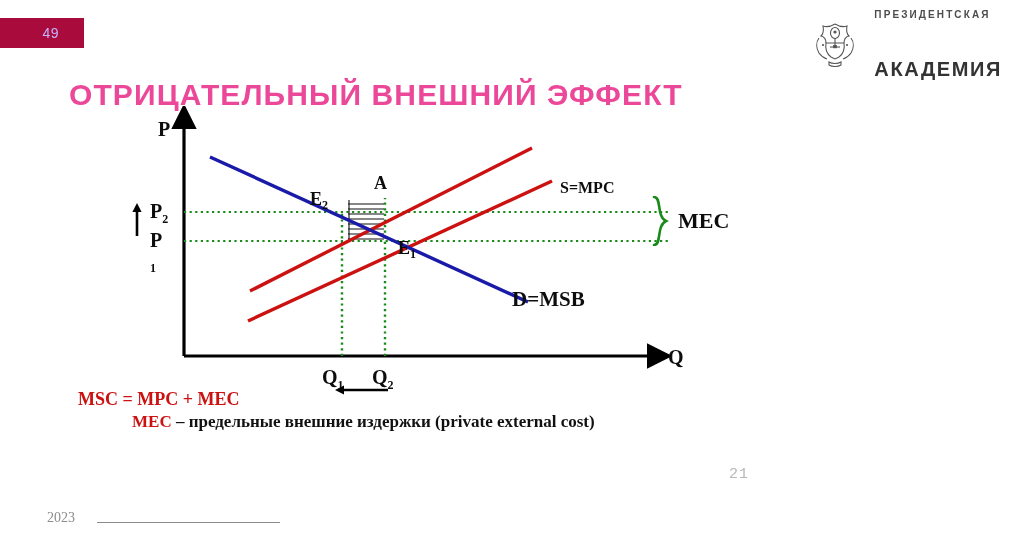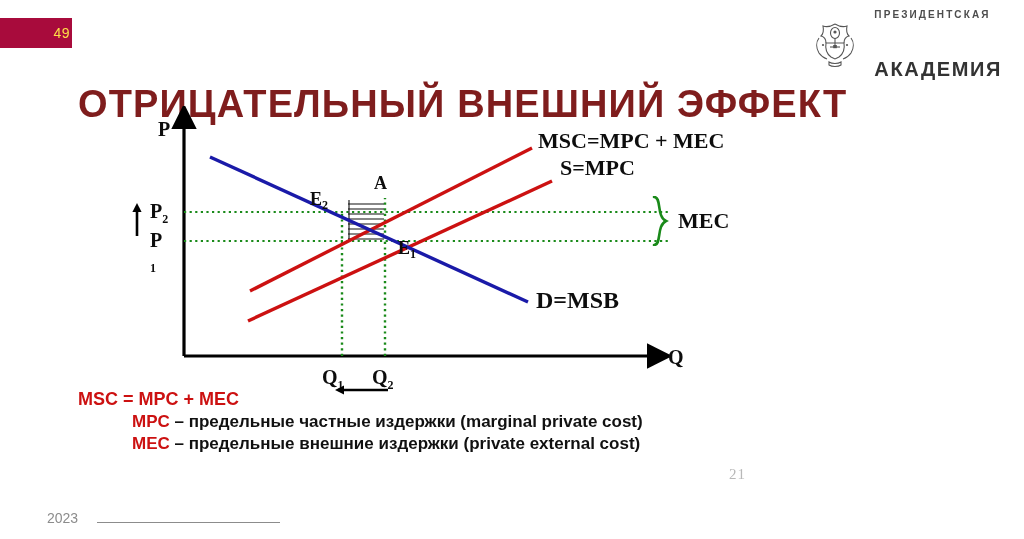--- a/index.html
+++ b/index.html
@@ -17,30 +17,30 @@
     height: 539px;
     background: #ffffff;
     overflow: hidden;
   }
 
   
   #page-badge {
     position: absolute;
     left: 0;
     top: 18px;
-    width: 72px;
+    width: 84px;
     height: 30px;
     background: #a80b3c;
-    color: #fde047;
+    color: #c4b5fd;
     font-family: "Liberation Sans", sans-serif;
     font-size: 14px;
     display: flex;
     align-items: center;
     justify-content: flex-end;
-    padding-right: 2px;
+    padding-right: 25px;
     box-sizing: border-box;
     letter-spacing: 0.5px;
   }
 
   
   #logo {
     position: absolute;
     right: 22px;
     top: 10px;
     display: flex;
@@ -71,27 +71,27 @@
     font-size: 20px;
     font-weight: bold;
     letter-spacing: 1.6px;
     color: #333333;
     margin-top: 36px;
   }
 
   
   #title {
     position: absolute;
-    left: 78px;
+    left: 69px;
     top: 58px;
     font-family: "Liberation Sans", sans-serif;
-    font-size: 38px;
+    font-size: 30px;
     font-weight: bold;
     letter-spacing: 1.1px;
-    color: #7f1d1d;
+    color: #ec4899;
     white-space: nowrap;
   }
 
   
   #diagram {
     position: absolute;
     left: 120px;
     top: 106px;
     width: 600px;
     height: 290px;
@@ -111,67 +111,67 @@
 
   
   .curve-label {
     position: absolute;
     font-family: "Liberation Serif", serif;
     font-weight: bold;
     color: #0d0d0d;
     white-space: nowrap;
   }
   #label-msc { left: 538px; top: 128px; font-size: 22px; }
-  #label-smpc { left: 560px; top: 155px; font-size: 22px; }
-  #label-dmsb { left: 536px; top: 287px; font-size: 24px; }
+  #label-smpc { left: 560px; top: 179px; font-size: 16px; }
+  #label-dmsb { left: 512px; top: 287px; font-size: 21px; }
   #label-mec  { left: 678px; top: 208px; font-size: 22px; }
 
   #mec-brace {
     position: absolute;
     left: 650px;
     top: 196px;
     width: 26px;
     height: 50px;
   }
 
   
   #defs {
     position: absolute;
     left: 78px;
     top: 388px;
-    font-family: Liberation Sans, sans-serif;
+    font-family: Liberation Serif, serif;
     font-weight: bold;
     color: #111111;
     line-height: 1.30;
   }
   #defs .red { color: #cc1111; }
   #defs .ln {
     font-size: 17px;
     white-space: nowrap;
   }
   #defs .ln0 { font-size: 18px; }
   #defs .ind1 { padding-left: 54px; }
 
   
   #watermark {
     position: absolute;
     left: 729px;
     top: 466px;
-    font-family: Liberation Serif, serif;
+    font-family: Liberation Mono, monospace;
     font-size: 15px;
     color: #b8b8b8;
     letter-spacing: 1px;
   }
 
   
   #footer-year {
     position: absolute;
     left: 47px;
     top: 510px;
-    font-family: Liberation Sans, sans-serif;
+    font-family: Liberation Serif, serif;
     font-size: 14px;
     color: #8c8c8c;
   }
   #footer-rule {
     position: absolute;
     left: 97px;
     top: 522px;
     width: 183px;
     height: 1px;
     background: #8c8c8c;
@@ -269,37 +269,33 @@
         <path d="M215 284 L224 279.4 L224 288.6 Z" fill="#000000"></path>
       </g>
 
       <text class="glabel glabel-md" x="190" y="99">E<tspan class="glabel-sub" dy="4">2</tspan></text>
       <text class="glabel glabel-md" x="254" y="83">A</text>
       <text class="glabel glabel-md" x="278" y="148">E<tspan class="glabel-sub" dy="4">1</tspan></text>
     </svg>
 
   </div>
 
-  <div class="curve-label" id="label-msc">MSC=MPC + MEC</div>
   <div class="curve-label" id="label-smpc">S=MPC</div>
   <div class="curve-label" id="label-dmsb">D=MSB</div>
 
   <svg id="mec-brace" viewBox="0 0 26 50">
     <path d="M4 1 C12 1 6 20 16 25 C6 30 12 49 4 49" fill="none" stroke="#1a8a1a" stroke-width="2.6" stroke-linecap="round"></path>
   </svg>
   <div class="curve-label" id="label-mec">MEC</div>
 
   <div id="defs">
     <div class="ln ln0">
       <span class="red">MSC = MPC + MEC</span>
     </div>
     <div class="ln ind1">
-      <span class="red">MPC</span><span> – предельные частные издержки (marginal private cost)</span>
-    </div>
-    <div class="ln ind1">
       <span class="red">MEC</span><span> – предельные внешние издержки (private external cost)</span>
     </div>
   </div>
 
   <div id="watermark">21</div>
 
   <div id="footer-year">2023</div>
   <div id="footer-rule"></div>
 
 </div>

